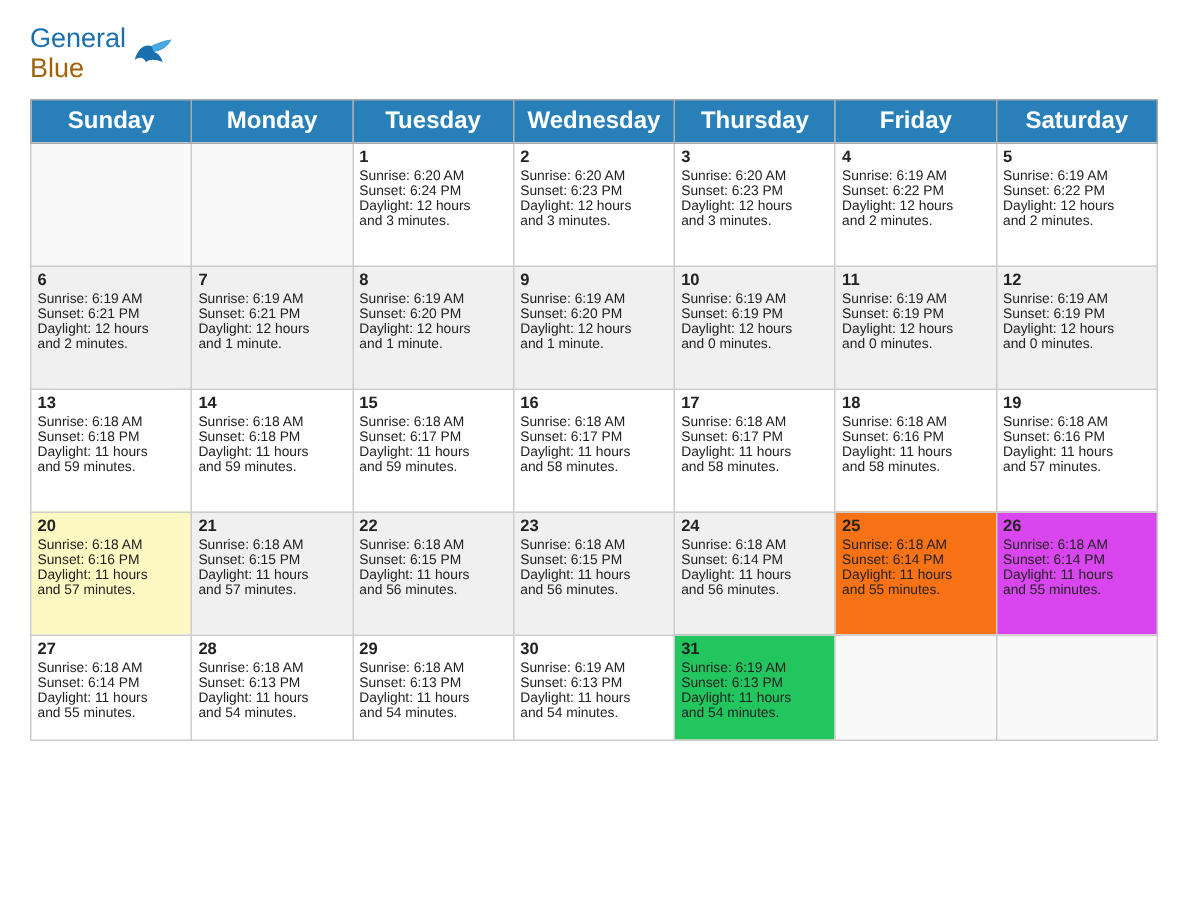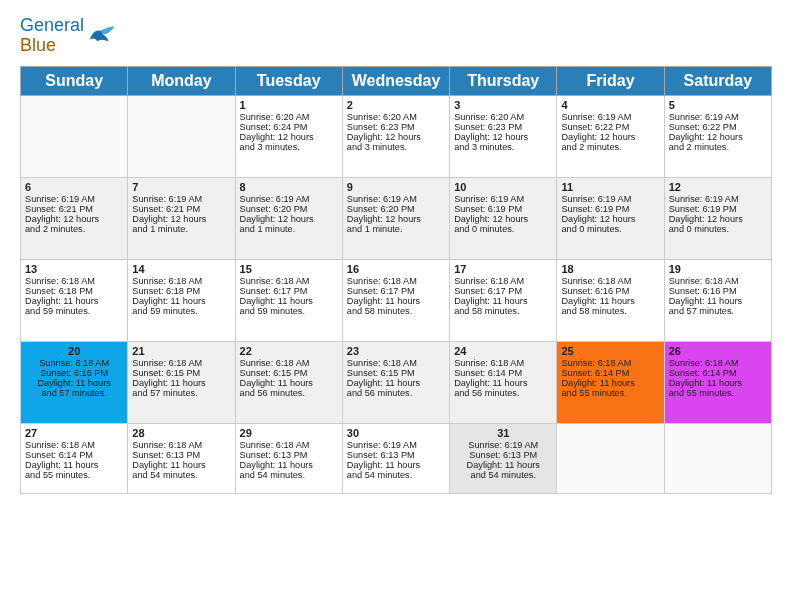--- a/index.html
+++ b/index.html
@@ -268,21 +268,21 @@
           </td>
           <td style="background: rgb(255, 255, 255);">
             <span class="day-num">19</span>
             <div>Sunrise: 6:18 AM</div>
             <div>Sunset: 6:16 PM</div>
             <div>Daylight: 11 hours</div>
             <div>and 57 minutes.</div>
           </td>
         </tr>
         <tr>
-          <td style="background: #0ea5e9; text-align: center;">
+          <td style="background: #fef9c3;">
             <span class="day-num">20</span>
             <div>Sunrise: 6:18 AM</div>
             <div>Sunset: 6:16 PM</div>
             <div>Daylight: 11 hours</div>
             <div>and 57 minutes.</div>
           </td>
           <td style="background: rgb(240, 240, 240);">
             <span class="day-num">21</span>
             <div>Sunrise: 6:18 AM</div>
             <div>Sunset: 6:15 PM</div>
@@ -347,21 +347,21 @@
             <div>Daylight: 11 hours</div>
             <div>and 54 minutes.</div>
           </td>
           <td style="background: rgb(255, 255, 255);">
             <span class="day-num">30</span>
             <div>Sunrise: 6:19 AM</div>
             <div>Sunset: 6:13 PM</div>
             <div>Daylight: 11 hours</div>
             <div>and 54 minutes.</div>
           </td>
-          <td style="background: #e5e5e5; text-align: center;">
+          <td style="background: #22c55e;">
             <span class="day-num">31</span>
             <div>Sunrise: 6:19 AM</div>
             <div>Sunset: 6:13 PM</div>
             <div>Daylight: 11 hours</div>
             <div>and 54 minutes.</div>
           </td>
           <td class="cell-empty" style="background: rgb(250, 250, 250);"></td>
           <td class="cell-empty" style="background: rgb(250, 250, 250);"></td>
         </tr>
       </tbody>

